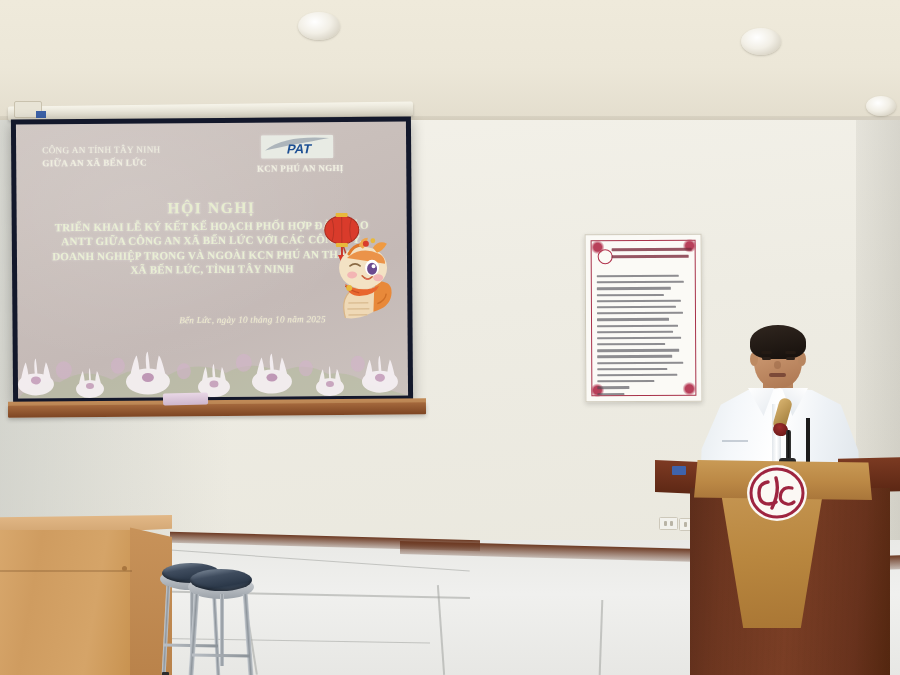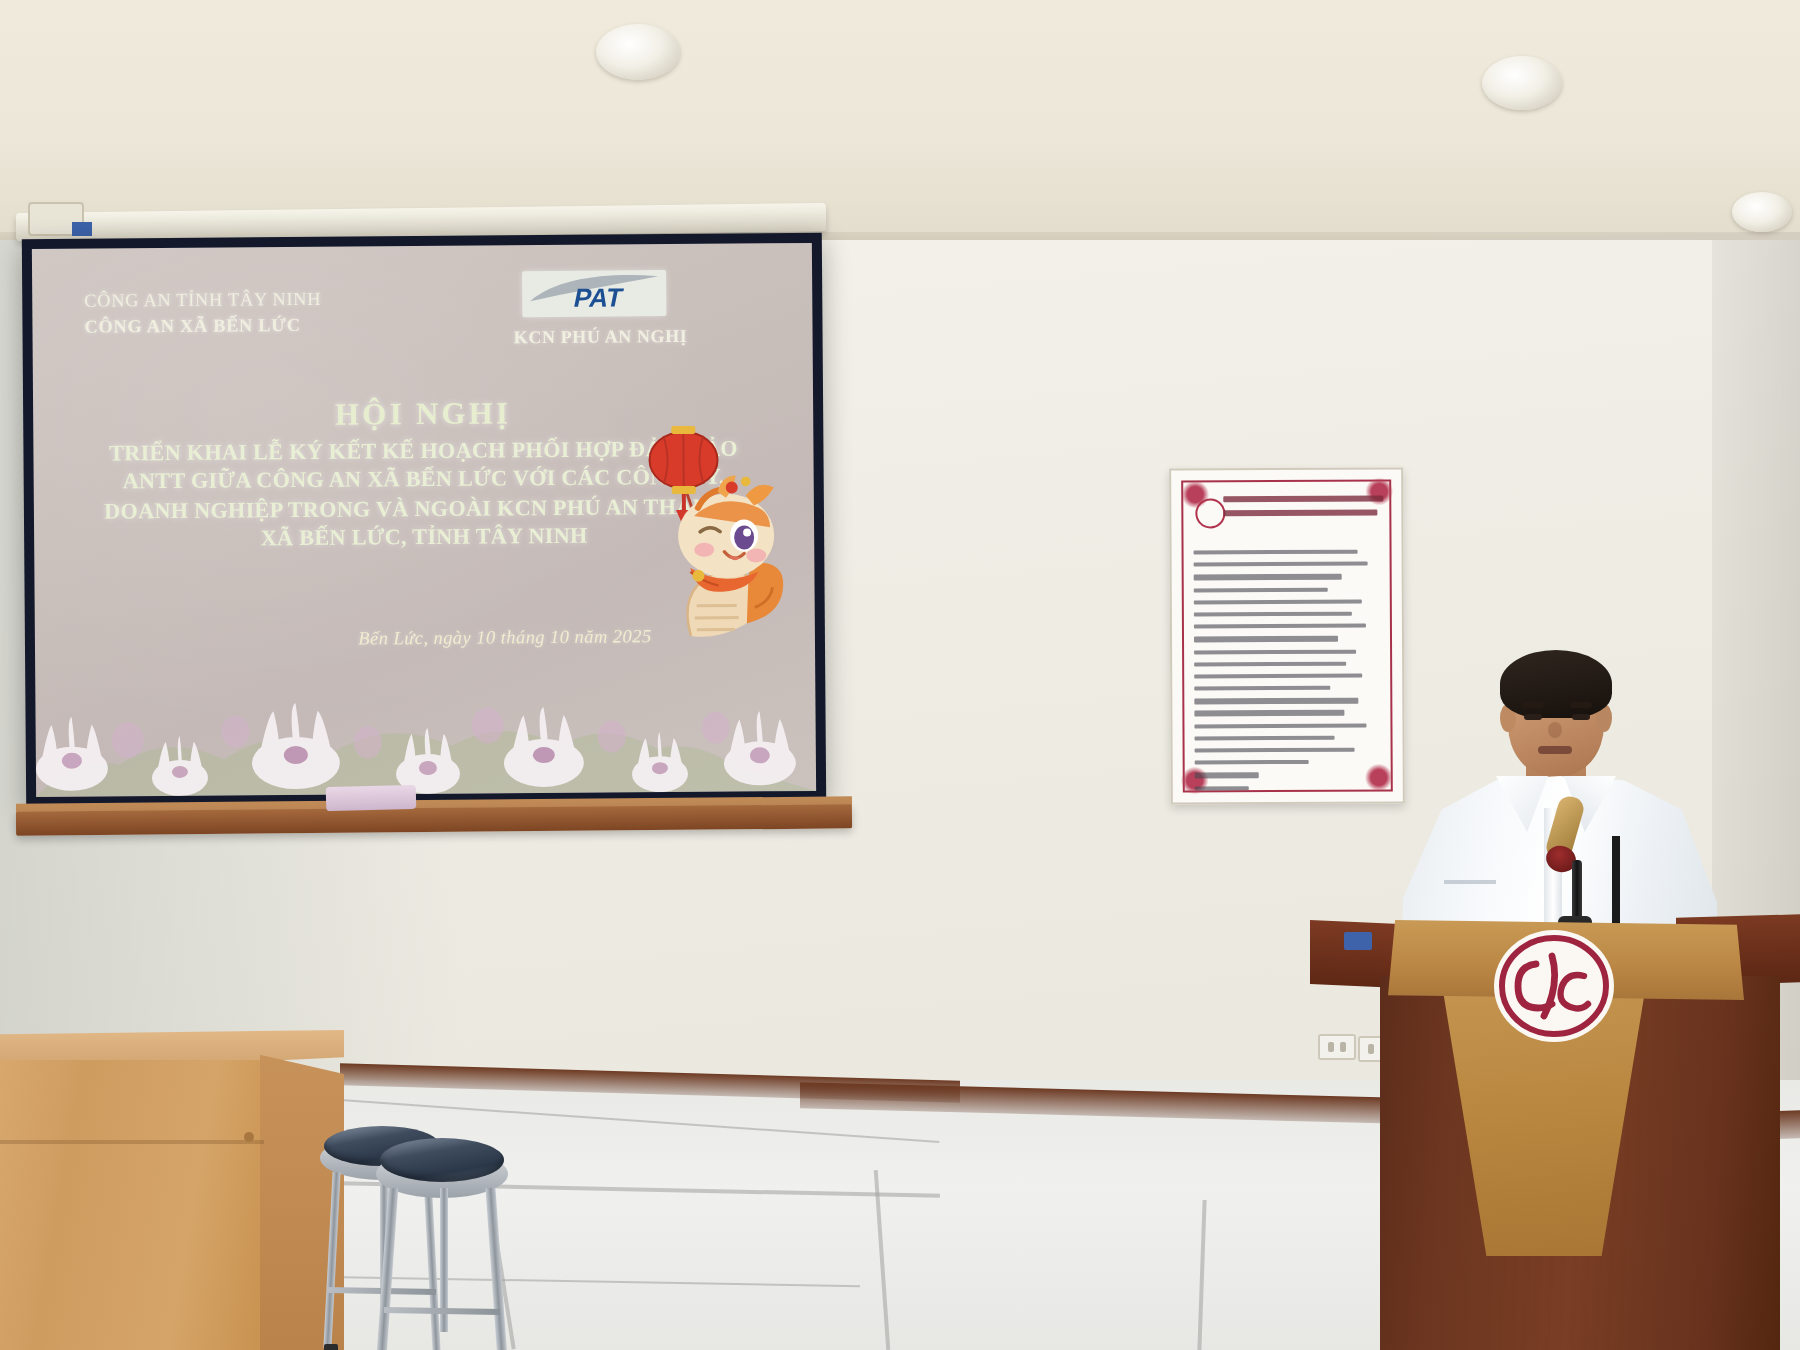--- a/index.html
+++ b/index.html
@@ -364,21 +364,21 @@
   <div class="screen-roller"></div>
   <div class="roller-bracket"></div>
   <div class="roller-chip"></div>
 
   <div class="screen-frame">
     <div class="screen-inner">
       <div class="slide">
 
         <div class="sl-org">
           <div>CÔNG AN TỈNH TÂY NINH</div>
-          <div><b>CÔNG AN XÃ BẾN LỨC</b></div>
+          <div><b>GIỮA AN XÃ BẾN LỨC</b></div>
         </div>
 
         <div class="sl-logo">
           <svg width="72" height="23" viewBox="0 0 72 23">
             <path d="M4 15 C18 3, 44 1, 68 3 C46 7, 22 11, 4 15 Z" fill="#9aa3ad" opacity=".75"></path>
             <text x="36" y="18" font-family="Liberation Sans, sans-serif" font-size="13" font-weight="bold" fill="#1d4f93" text-anchor="middle" transform="skewX(-12) translate(5,0)">PAT</text>
           </svg>
         </div>
         <div class="sl-kcn">KCN PHÚ AN NGHỊ</div>
 

